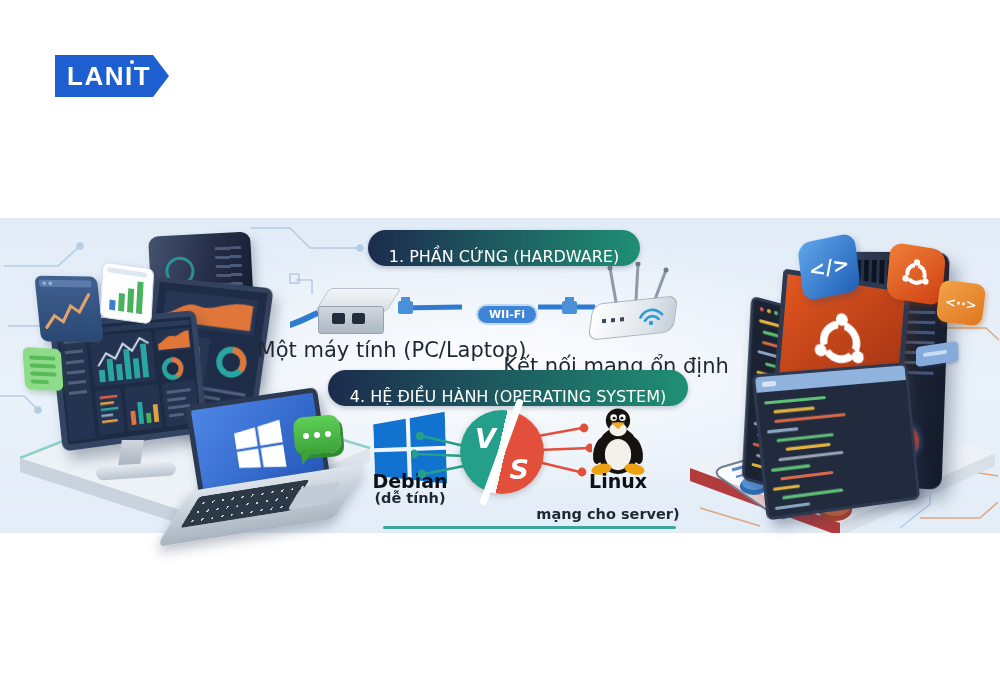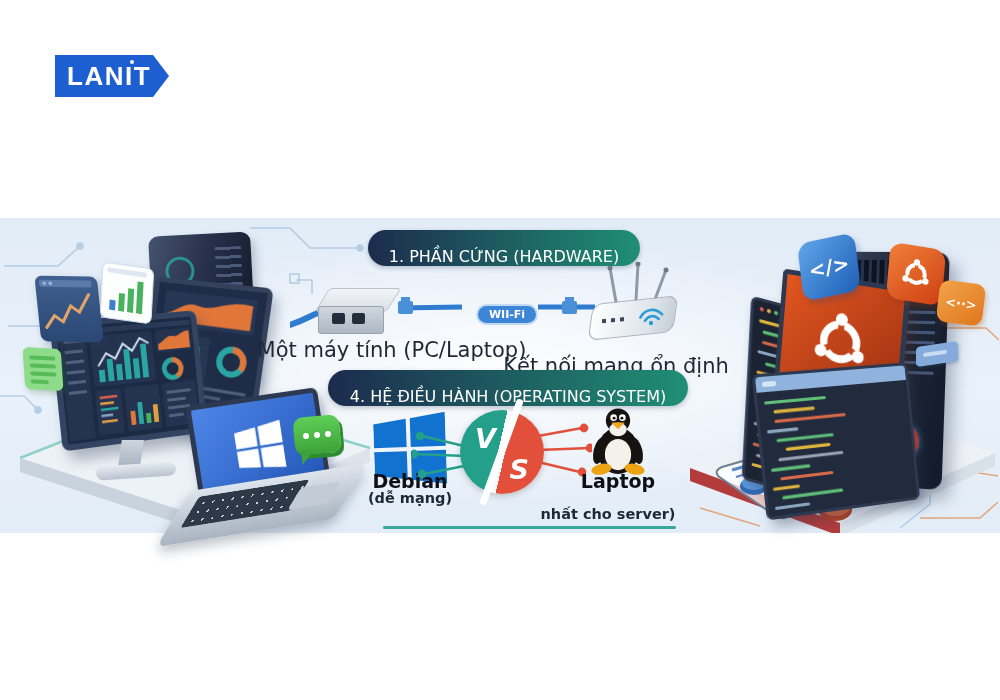--- a/index.html
+++ b/index.html
@@ -478,21 +478,21 @@
       <span>4. HỆ ĐIỀU HÀNH (OPERATING SYSTEM)</span>
     </div>
 
     <svg class="abs" style="left:374px;top:195px;transform:rotate(-2deg);" width="72" height="72" viewBox="0 0 88 88" fill="#1272cf">
       <polygon points="0,12.5 40,7 40,41.5 0,41.5"></polygon>
         <polygon points="45,6.3 88,0 88,41.5 45,41.5"></polygon>
       <polygon points="0,46.5 40,46.5 40,81 0,75.5"></polygon>
         <polygon points="45,46.5 88,46.5 88,88 45,81.7"></polygon>
     </svg>
     <div class="abs os-name" style="left:410px;top:252px;">Debian</div>
-    <div class="abs os-desc" style="left:410px;top:272px;">(dễ mạng)</div>
+    <div class="abs os-desc" style="left:410px;top:272px;">(dễ tính)</div>
 
     <svg class="abs" style="left:412px;top:206px;" width="56" height="60" viewBox="0 0 56 60">
       <g stroke="#24a08a" stroke-width="2.4" fill="#24a08a">
         <line x1="10" y1="12" x2="52" y2="22"></line>
           <circle cx="8" cy="12" r="3.2"></circle>
         <line x1="2" y1="30" x2="54" y2="32"></line>
           <circle cx="2" cy="30" r="3.2"></circle>
         <line x1="12" y1="50" x2="52" y2="42"></line>
           <circle cx="10" cy="50" r="3.2"></circle>
       </g>
@@ -521,18 +521,18 @@
       <ellipse cx="32" cy="50" rx="13.5" ry="16" fill="#f4f0ea"></ellipse>
       <ellipse cx="32" cy="24" rx="9" ry="7" fill="#f4f0ea"></ellipse>
       <circle cx="27.5" cy="12" r="3.4" fill="#ffffff"></circle>
         <circle cx="36.5" cy="12" r="3.4" fill="#ffffff"></circle>
       <circle cx="28" cy="12.5" r="1.5" fill="#151210"></circle>
         <circle cx="36" cy="12.5" r="1.5" fill="#151210"></circle>
       <polygon points="25,17 39,17 32,24" fill="#f3a71f"></polygon>
       <ellipse cx="15" cy="65" rx="10.5" ry="5.5" fill="#eda311" transform="rotate(-12 15 65)"></ellipse>
       <ellipse cx="49" cy="65" rx="10.5" ry="5.5" fill="#eda311" transform="rotate(12 49 65)"></ellipse>
     </svg>
-    <div class="abs os-name" style="left:618px;top:252px;">Laptop</div>
-    <div class="abs os-desc" style="left:608px;top:288px;">nhất cho server)</div>
+    <div class="abs os-name" style="left:618px;top:252px;">Linux</div>
+    <div class="abs os-desc" style="left:608px;top:288px;">mạng cho server)</div>
 
     <div class="abs divider"></div>
   </div>
 </div>
 
 </body></html>

